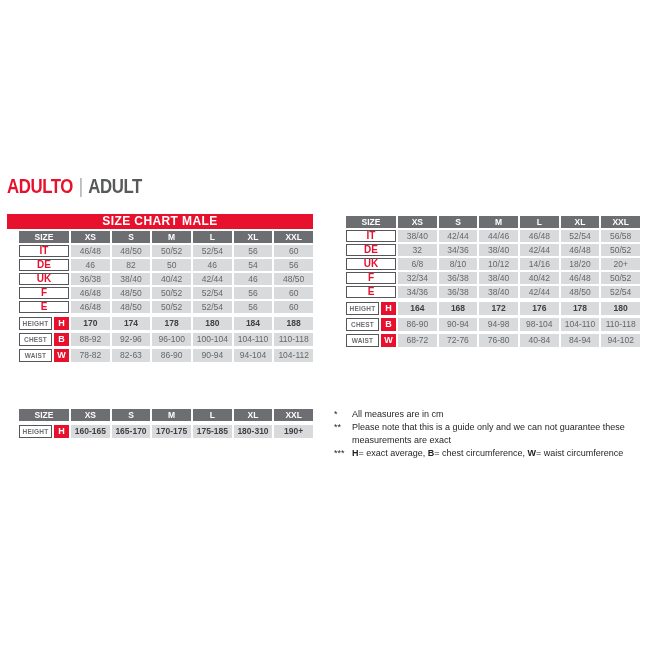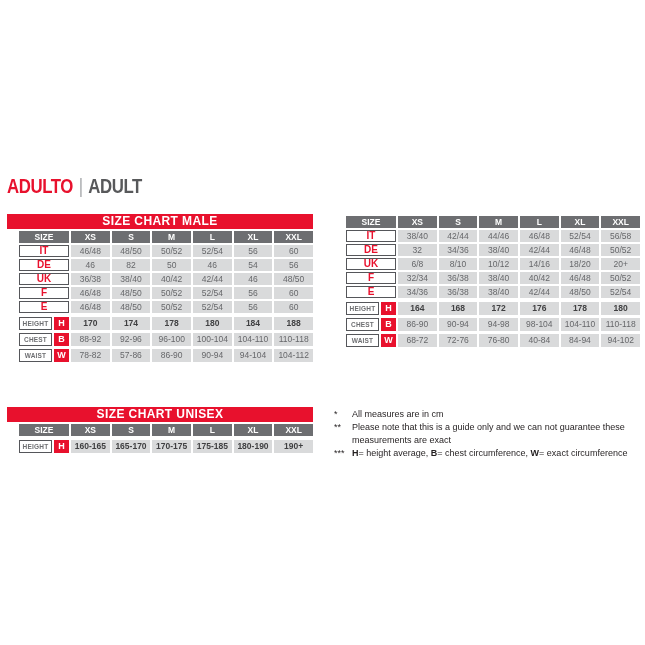--- a/index.html
+++ b/index.html
@@ -131,21 +131,21 @@
         <div class="dcell mcell">92-96</div>
         <div class="dcell mcell">96-100</div>
         <div class="dcell mcell">100-104</div>
         <div class="dcell mcell">104-110</div>
         <div class="dcell mcell">110-118</div>
         <div class="mlabel">
           <div class="mbox">WAIST</div>
           <div class="mletter">W</div>
         </div>
         <div class="dcell mcell">78-82</div>
-        <div class="dcell mcell">57-86</div>
+        <div class="dcell mcell">82-63</div>
         <div class="dcell mcell">86-90</div>
         <div class="dcell mcell">90-94</div>
         <div class="dcell mcell">94-104</div>
         <div class="dcell mcell">104-112</div>
       </div>
     </div>
   <div class="size-table" style="left:334px;top:214px;">
       <div class="tgrid">
         <div class="hcell">SIZE</div>
         <div class="hcell">XS</div>
@@ -217,52 +217,51 @@
         </div>
         <div class="dcell mcell">68-72</div>
         <div class="dcell mcell">72-76</div>
         <div class="dcell mcell">76-80</div>
         <div class="dcell mcell">40-84</div>
         <div class="dcell mcell">84-94</div>
         <div class="dcell mcell">94-102</div>
       </div>
     </div>
   <div class="size-table" style="left:7px;top:407px;">
-      <div class="tbar">SIZE CHART UNISEX</div>
       <div class="tgrid">
         <div class="hcell">SIZE</div>
         <div class="hcell">XS</div>
         <div class="hcell">S</div>
         <div class="hcell">M</div>
         <div class="hcell">L</div>
         <div class="hcell">XL</div>
         <div class="hcell">XXL</div>
       </div>
       <div class="tgrid mgrid">
         <div class="mlabel">
           <div class="mbox">HEIGHT</div>
           <div class="mletter">H</div>
         </div>
         <div class="dcell mcell vbold">160-165</div>
         <div class="dcell mcell vbold">165-170</div>
         <div class="dcell mcell vbold">170-175</div>
         <div class="dcell mcell vbold">175-185</div>
-        <div class="dcell mcell vbold">180-190</div>
+        <div class="dcell mcell vbold">180-310</div>
         <div class="dcell mcell vbold">190+</div>
       </div>
     </div>
 
   <div class="footnotes">
       <div class="fnrow">
         <div class="fnmark">*</div>
         <div class="fntext"><span>All measures are in cm</span></div>
       </div>
       <div class="fnrow">
         <div class="fnmark">**</div>
         <div class="fntext"><span>Please note that this is a guide only and we can not guarantee these measurements are exact</span></div>
       </div>
       <div class="fnrow">
         <div class="fnmark">***</div>
-        <div class="fntext"><span class="b">H</span><span>= height average, </span><span class="b">B</span><span>= chest circumference, </span><span class="b">W</span><span>= exact circumference</span></div>
+        <div class="fntext"><span class="b">H</span><span>= exact average, </span><span class="b">B</span><span>= chest circumference, </span><span class="b">W</span><span>= waist circumference</span></div>
       </div>
     </div>
 
 </div>
 
 </body></html>

